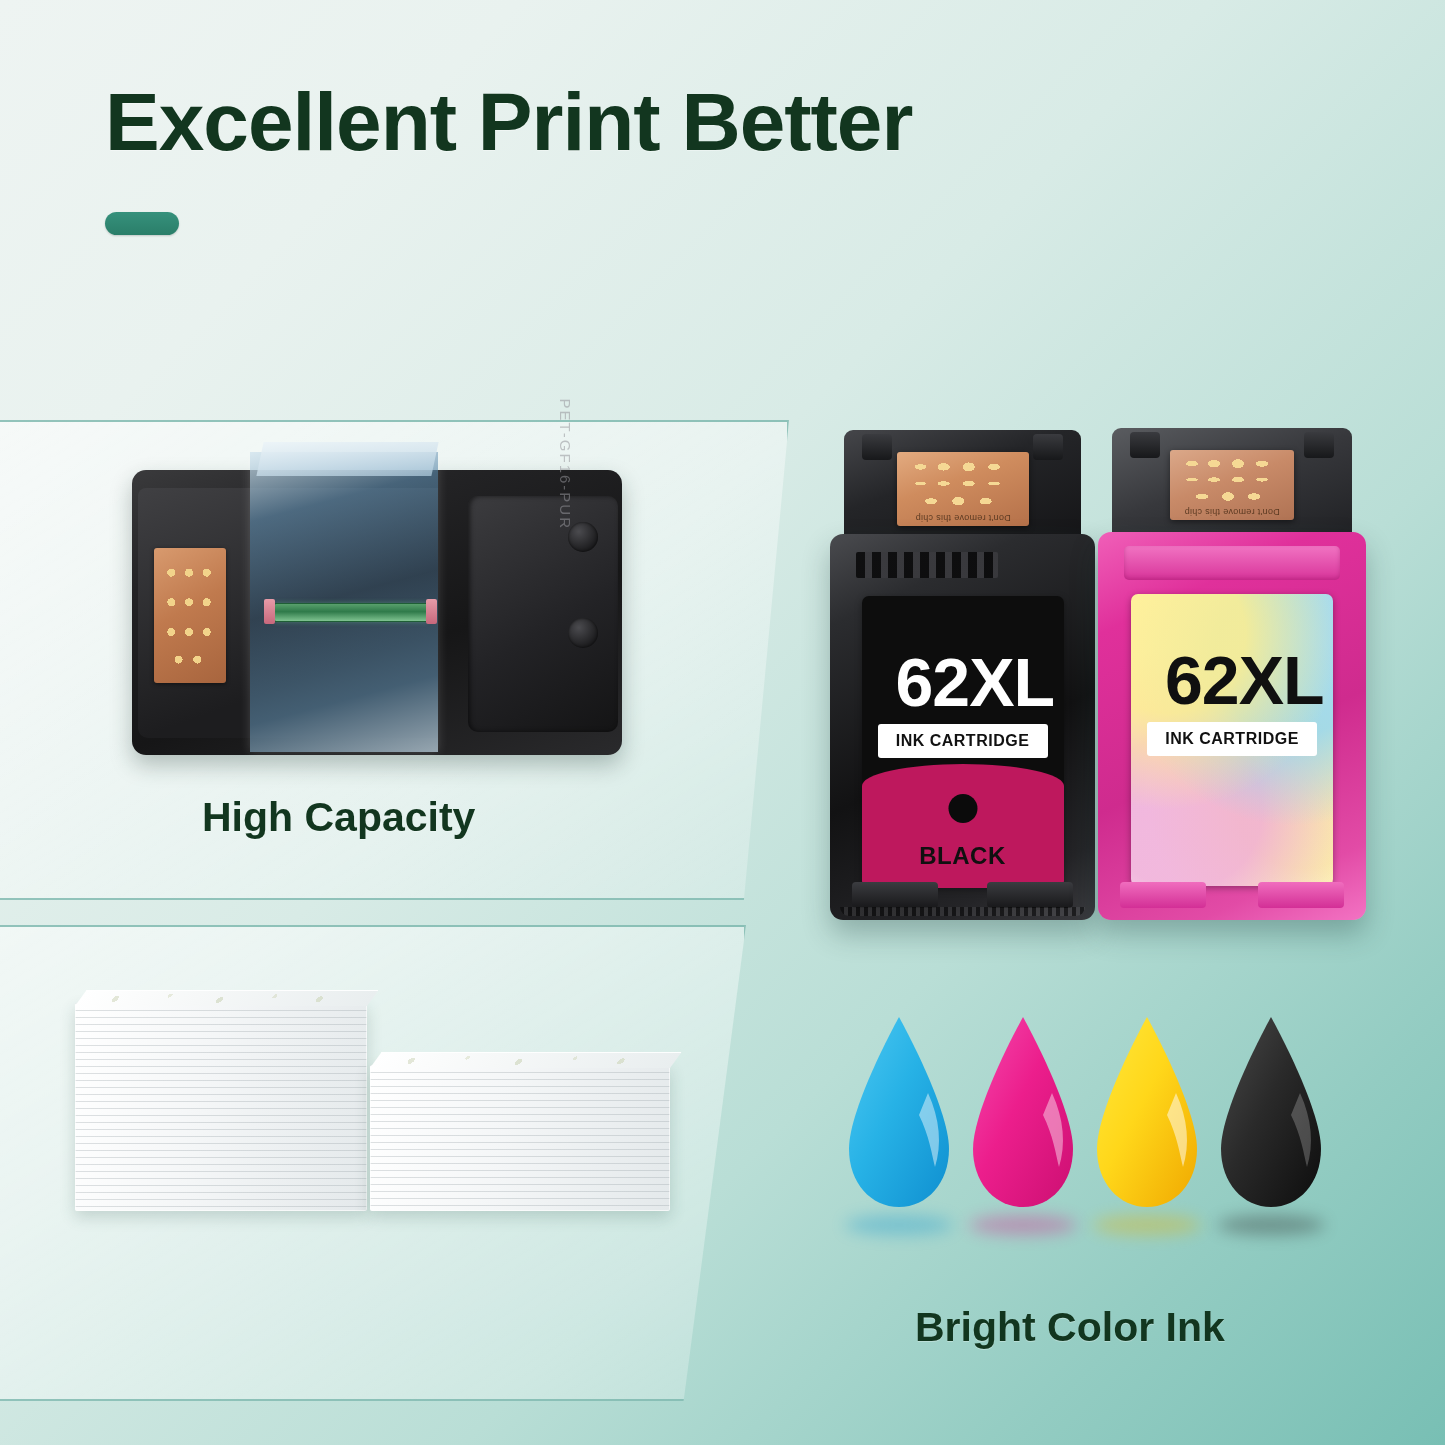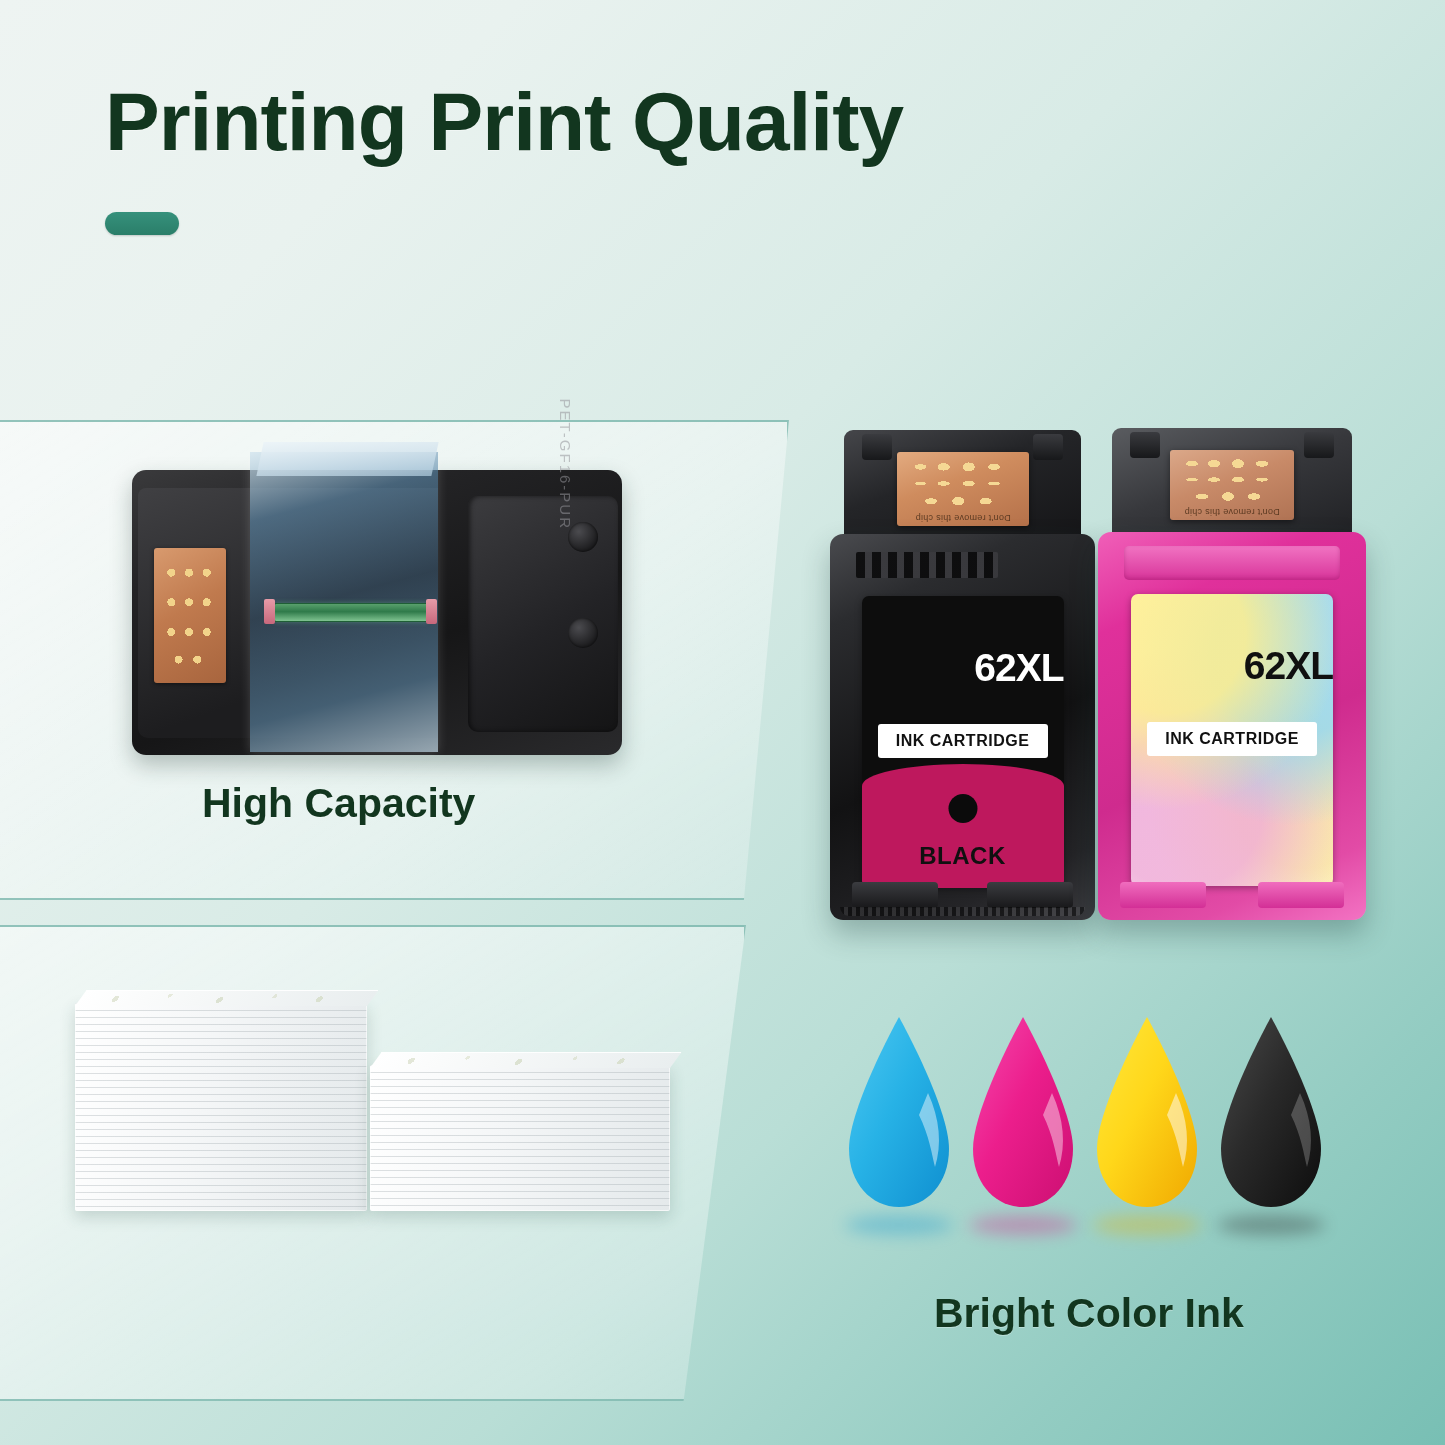--- a/index.html
+++ b/index.html
@@ -43,25 +43,25 @@
     clip-path:polygon(0 0,100% 0,95.7% 100%,0 100%);
   }
   #panel-bottom{
     left:-260px;top:925px;width:1002px;height:472px;
     clip-path:polygon(0 0,100% 0,93.8% 100%,0 100%);
   }
 
   
   .caption{
     position:absolute;font-size:41px;font-weight:700;color:#12361f;
-    white-space:nowrap;text-shadow:0 1px 0 rgba(255,255,255,.30);
+    white-space:nowrap;text-shadow:0 1px 0 rgba(255,255,255,.30);margin-top:14px;
   }
   #cap-capacity{left:202px;top:780px;}
   #cap-yield{left:160px;top:1248px;}
-  #cap-bright{left:934px;top:1290px;}
+  #cap-bright{left:915px;top:1290px;}
 
   
   #printhead{
     position:absolute;left:132px;top:470px;width:490px;height:285px;
   }
   .ph-body{
     position:absolute;inset:0;border-radius:14px;
     background:linear-gradient(160deg,#3a3a3c 0%,#232325 26%,#161617 60%,#2a2a2c 100%);
     box-shadow:0 10px 22px rgba(20,45,40,.28);
   }
@@ -237,22 +237,22 @@
   .label.color{
     background:
       radial-gradient(circle at 18% 14%,rgba(255,238,140,.85) 0 26%,transparent 58%),
       radial-gradient(circle at 80% 22%,rgba(150,215,240,.85) 0 28%,transparent 60%),
       radial-gradient(circle at 26% 74%,rgba(240,170,215,.80) 0 30%,transparent 62%),
       radial-gradient(circle at 86% 70%,rgba(250,230,140,.70) 0 26%,transparent 58%),
       radial-gradient(circle at 52% 44%,rgba(255,255,255,.55) 0 30%,transparent 66%),
       linear-gradient(150deg,#fdfcf6 0%,#f3eefb 45%,#fdf6ef 100%);
   }
   .lbl-num{
-    position:absolute;left:0;right:0;top:52px;text-align:right;
-    font-size:39px;font-weight:700;letter-spacing:-1px;line-height:1;margin-left:34px;
+    position:absolute;left:0;right:0;top:52px;text-align:left;
+    font-size:68px;font-weight:700;letter-spacing:-1px;line-height:1;margin-left:34px;
   }
   .lbl-num.w{color:#ffffff;} .lbl-num.k{color:#101010;}
   .lbl-pill{
     position:absolute;left:16px;right:16px;top:128px;height:34px;
     background:#ffffff;border-radius:3px;
     display:flex;align-items:center;justify-content:center;
   }
   .lbl-pill span{font-size:16px;font-weight:700;color:#111;letter-spacing:.5px;}
   .lbl-lower{
     position:absolute;left:0;right:0;bottom:0;height:124px;background:#be185d;
@@ -288,21 +288,21 @@
   #sh-c{left:0;background:#1899d0;}
   #sh-m{left:124px;background:#d9208a;}
   #sh-y{left:248px;background:#e8b400;}
   #sh-k{left:372px;background:#2a2a2a;}
 </style>
 </head>
 <body>
 
 <div id="stage">
 
-  <div class="headline">Printing Print Quality</div>
+  <div class="headline">Excellent Print Better</div>
   <div class="accent-pill"></div>
 
   <div class="panel" id="panel-top"></div>
   <div class="panel" id="panel-bottom"></div>
 
   <div id="printhead">
     <div class="ph-body"></div>
     <div class="ph-shoulder"></div>
     <div class="ph-rightcap"></div>
     <div class="ph-screw" id="ph-screw1"></div>

